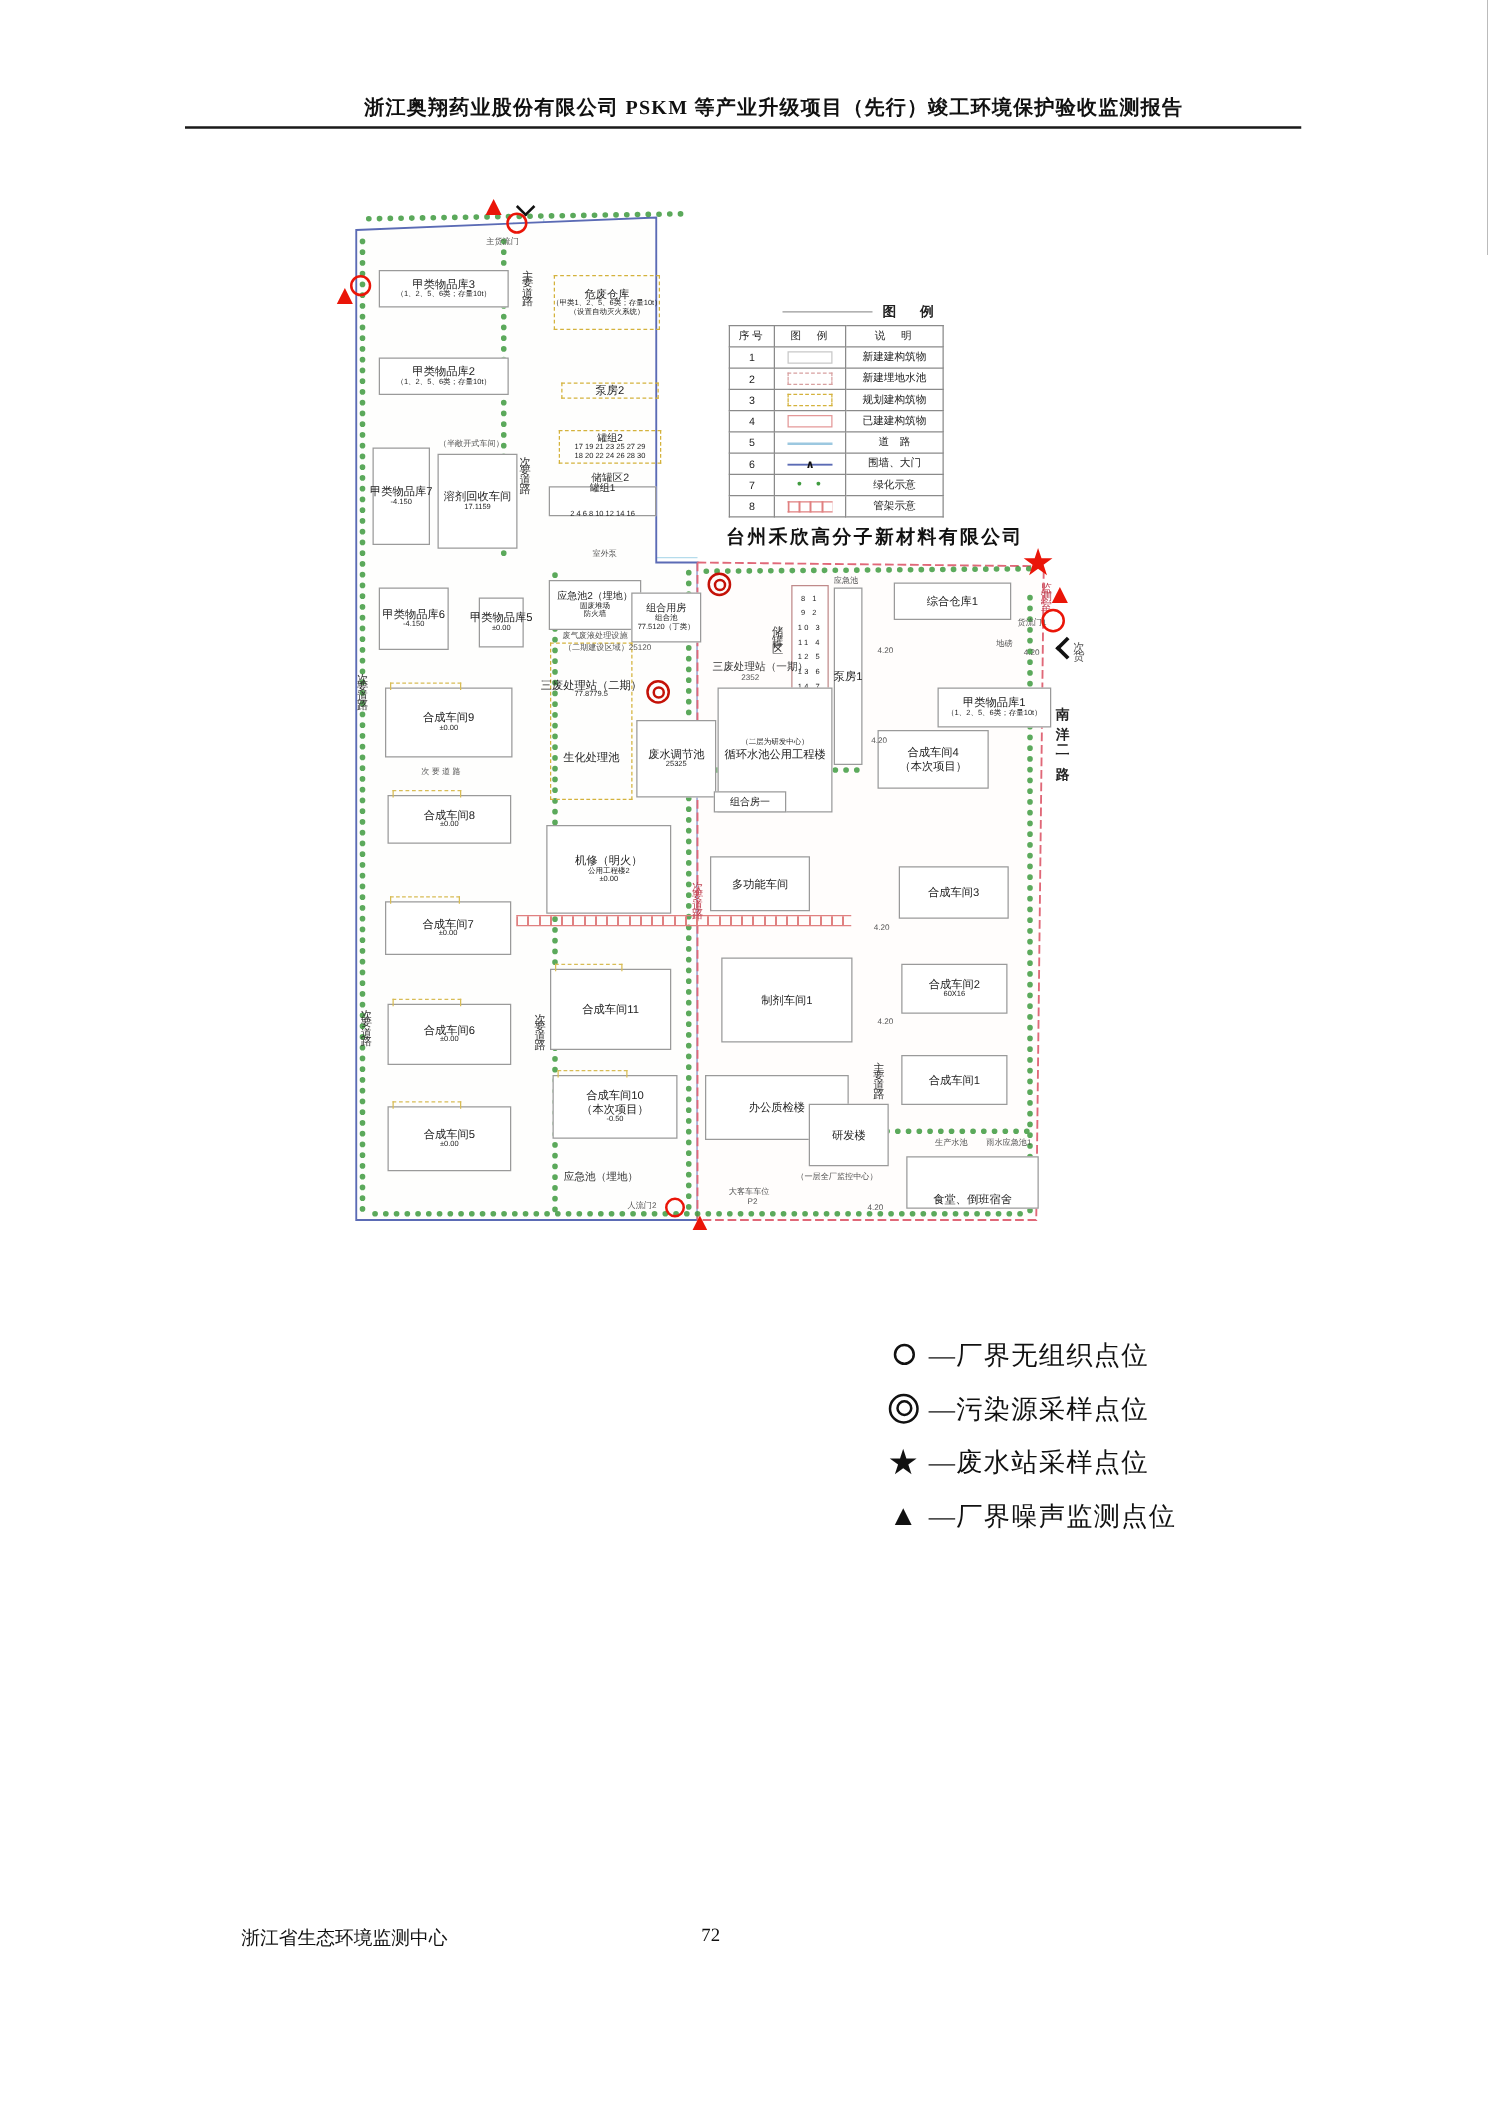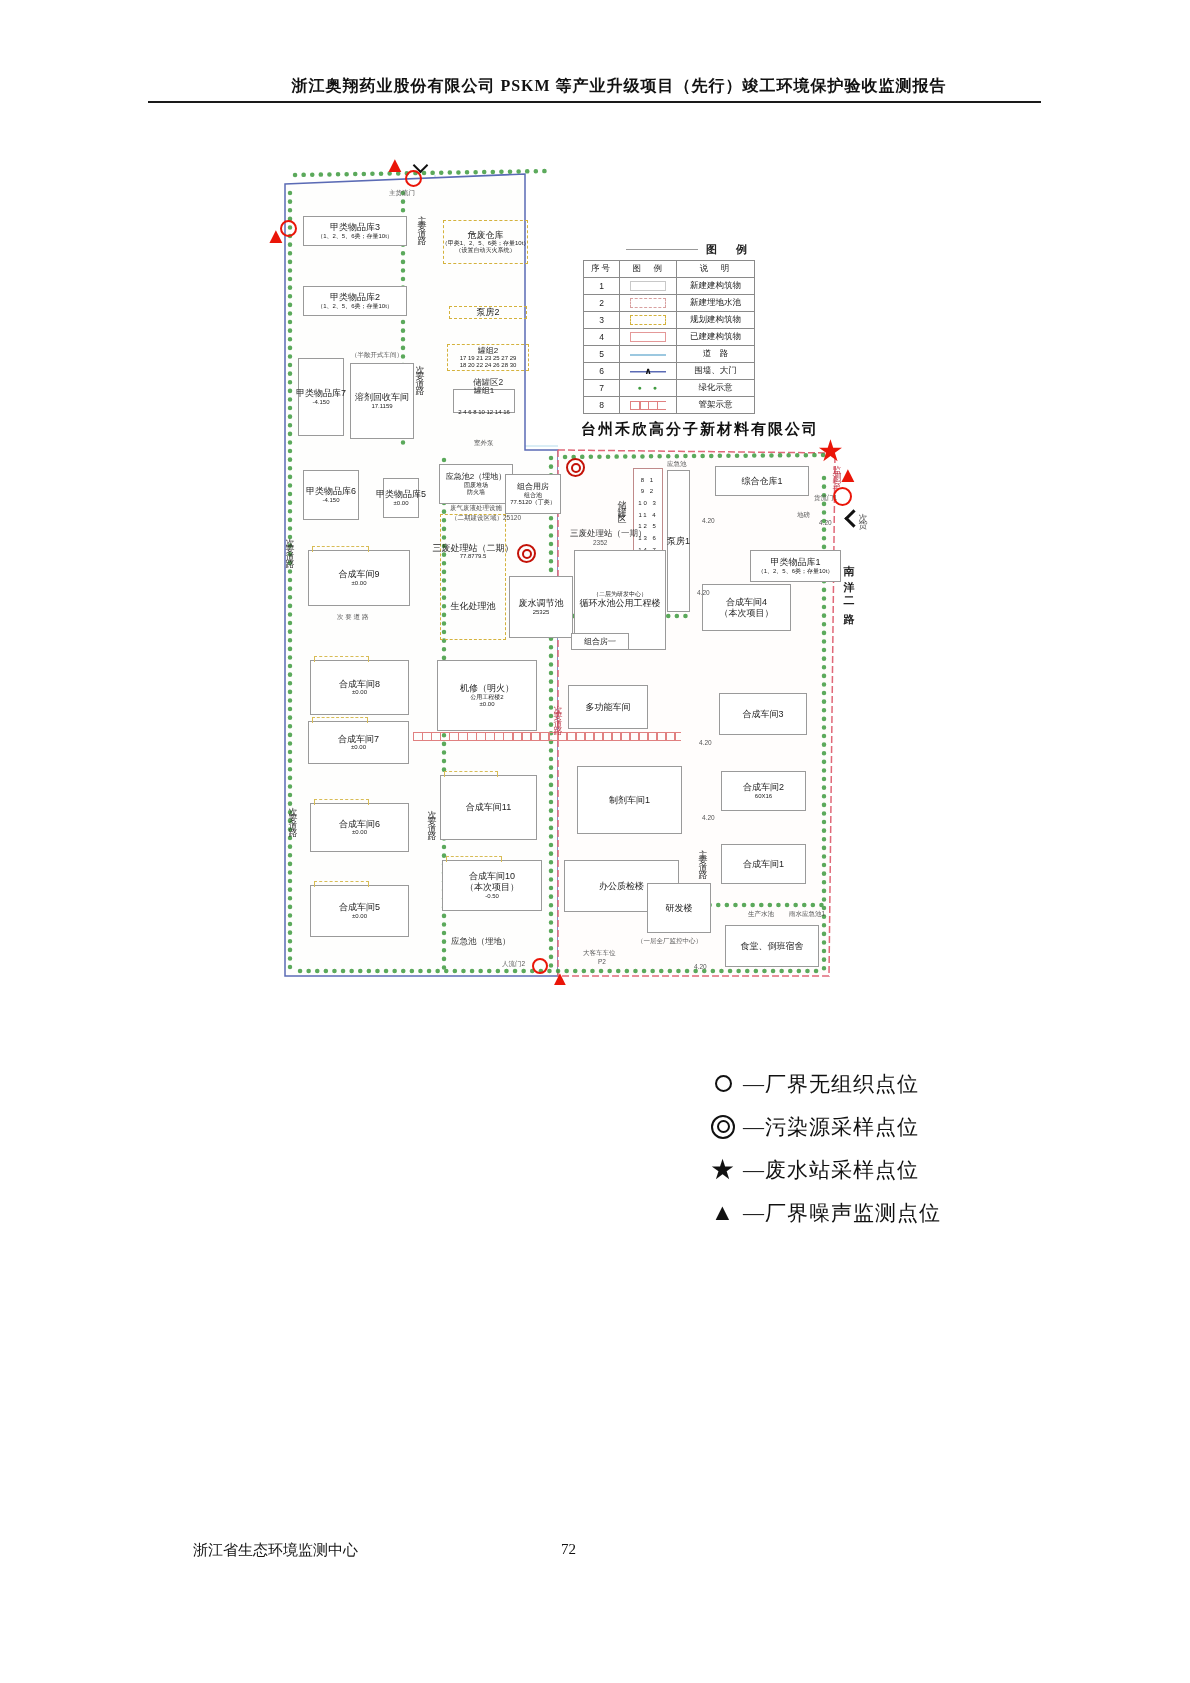--- a/index.html
+++ b/index.html
@@ -210,21 +210,21 @@
           <span>（1、2、5、6类；存量10t）</span>
         </div>
         <div class="bld dy" style="left: 196px; top: 158px; width: 78px; height: 13px;">
           <span>泵房2</span>
         </div>
         <div class="bld dy sm" style="left: 194px; top: 196px; width: 82px; height: 27px; text-align: right;">
           <span>罐组2</span>
           <span>17 19 21 23 25 27 29</span>
           <span>18 20 22 24 26 28 30</span>
         </div>
-        <div class="bld sm" style="left: 200px; top: 241px; width: 62px; height: 24px; gap: 13px;">
+        <div class="bld sm" style="left: 186px; top: 241px; width: 86px; height: 24px; gap: 13px;">
           <span>罐组1</span>
           <span>2 4 6 8 10 12 14 16</span>
         </div>
         <div class="bld " style="left: 45px; top: 210px; width: 46px; height: 78px;">
           <span>甲类物品库7</span>
           <span>-4.150</span>
         </div>
         <div class="bld " style="left: 97px; top: 215px; width: 64px; height: 76px;">
           <span>溶剂回收车间</span>
           <span>17.1159</span>
@@ -253,21 +253,21 @@
           <span>生化处理池</span>
         </div>
         <div class="bld " style="left: 256px; top: 428px; width: 64px; height: 62px;">
           <span>废水调节池</span>
           <span>25325</span>
         </div>
         <div class="bld acc" style="left: 55px; top: 402px; width: 102px; height: 56px;">
           <span>合成车间9</span>
           <span>±0.00</span>
         </div>
-        <div class="bld acc" style="left: 57px; top: 512px; width: 99px; height: 55px;">
+        <div class="bld acc" style="left: 57px; top: 488px; width: 99px; height: 39px;">
           <span>合成车间8</span>
           <span>±0.00</span>
         </div>
         <div class="bld acc" style="left: 55px; top: 573px; width: 101px; height: 43px;">
           <span>合成车间7</span>
           <span>±0.00</span>
         </div>
         <div class="bld acc" style="left: 57px; top: 655px; width: 99px; height: 49px;">
           <span>合成车间6</span>
           <span>±0.00</span>
@@ -334,21 +334,21 @@
         </div>
         <div class="bld sm" style="left: 318px; top: 485px; width: 58px; height: 17px;">
           <span>组合房一</span>
         </div>
         <div class="bld " style="left: 311px; top: 712px; width: 115px; height: 52px;">
           <span>办公质检楼</span>
         </div>
         <div class="bld " style="left: 394px; top: 735px; width: 64px; height: 50px;">
           <span>研发楼</span>
         </div>
-        <div class="bld " style="left: 472px; top: 777px; width: 94px; height: 42px;">
+        <div class="bld " style="left: 472px; top: 777px; width: 106px; height: 42px; justify-content: flex-end;">
           <span>食堂、倒班宿舍</span>
         </div>
       </div>
     <div id="text-layer">
         <div class="mtext tiny" style="left: 136px; top: 41px;">主货流门</div>
         <div class="mtext vert" style="left: 162px; top: 60px;">主要道路</div>
         <div class="mtext vert" style="left: 160px; top: 210px;">次要道路</div>
         <div class="mtext " style="left: 220px; top: 229px;">储罐区2</div>
         <div class="mtext tiny" style="left: 221px; top: 291px;">室外泵</div>
         <div class="mtext tiny" style="left: 98px; top: 203px;">（半敞开式车间）</div>

